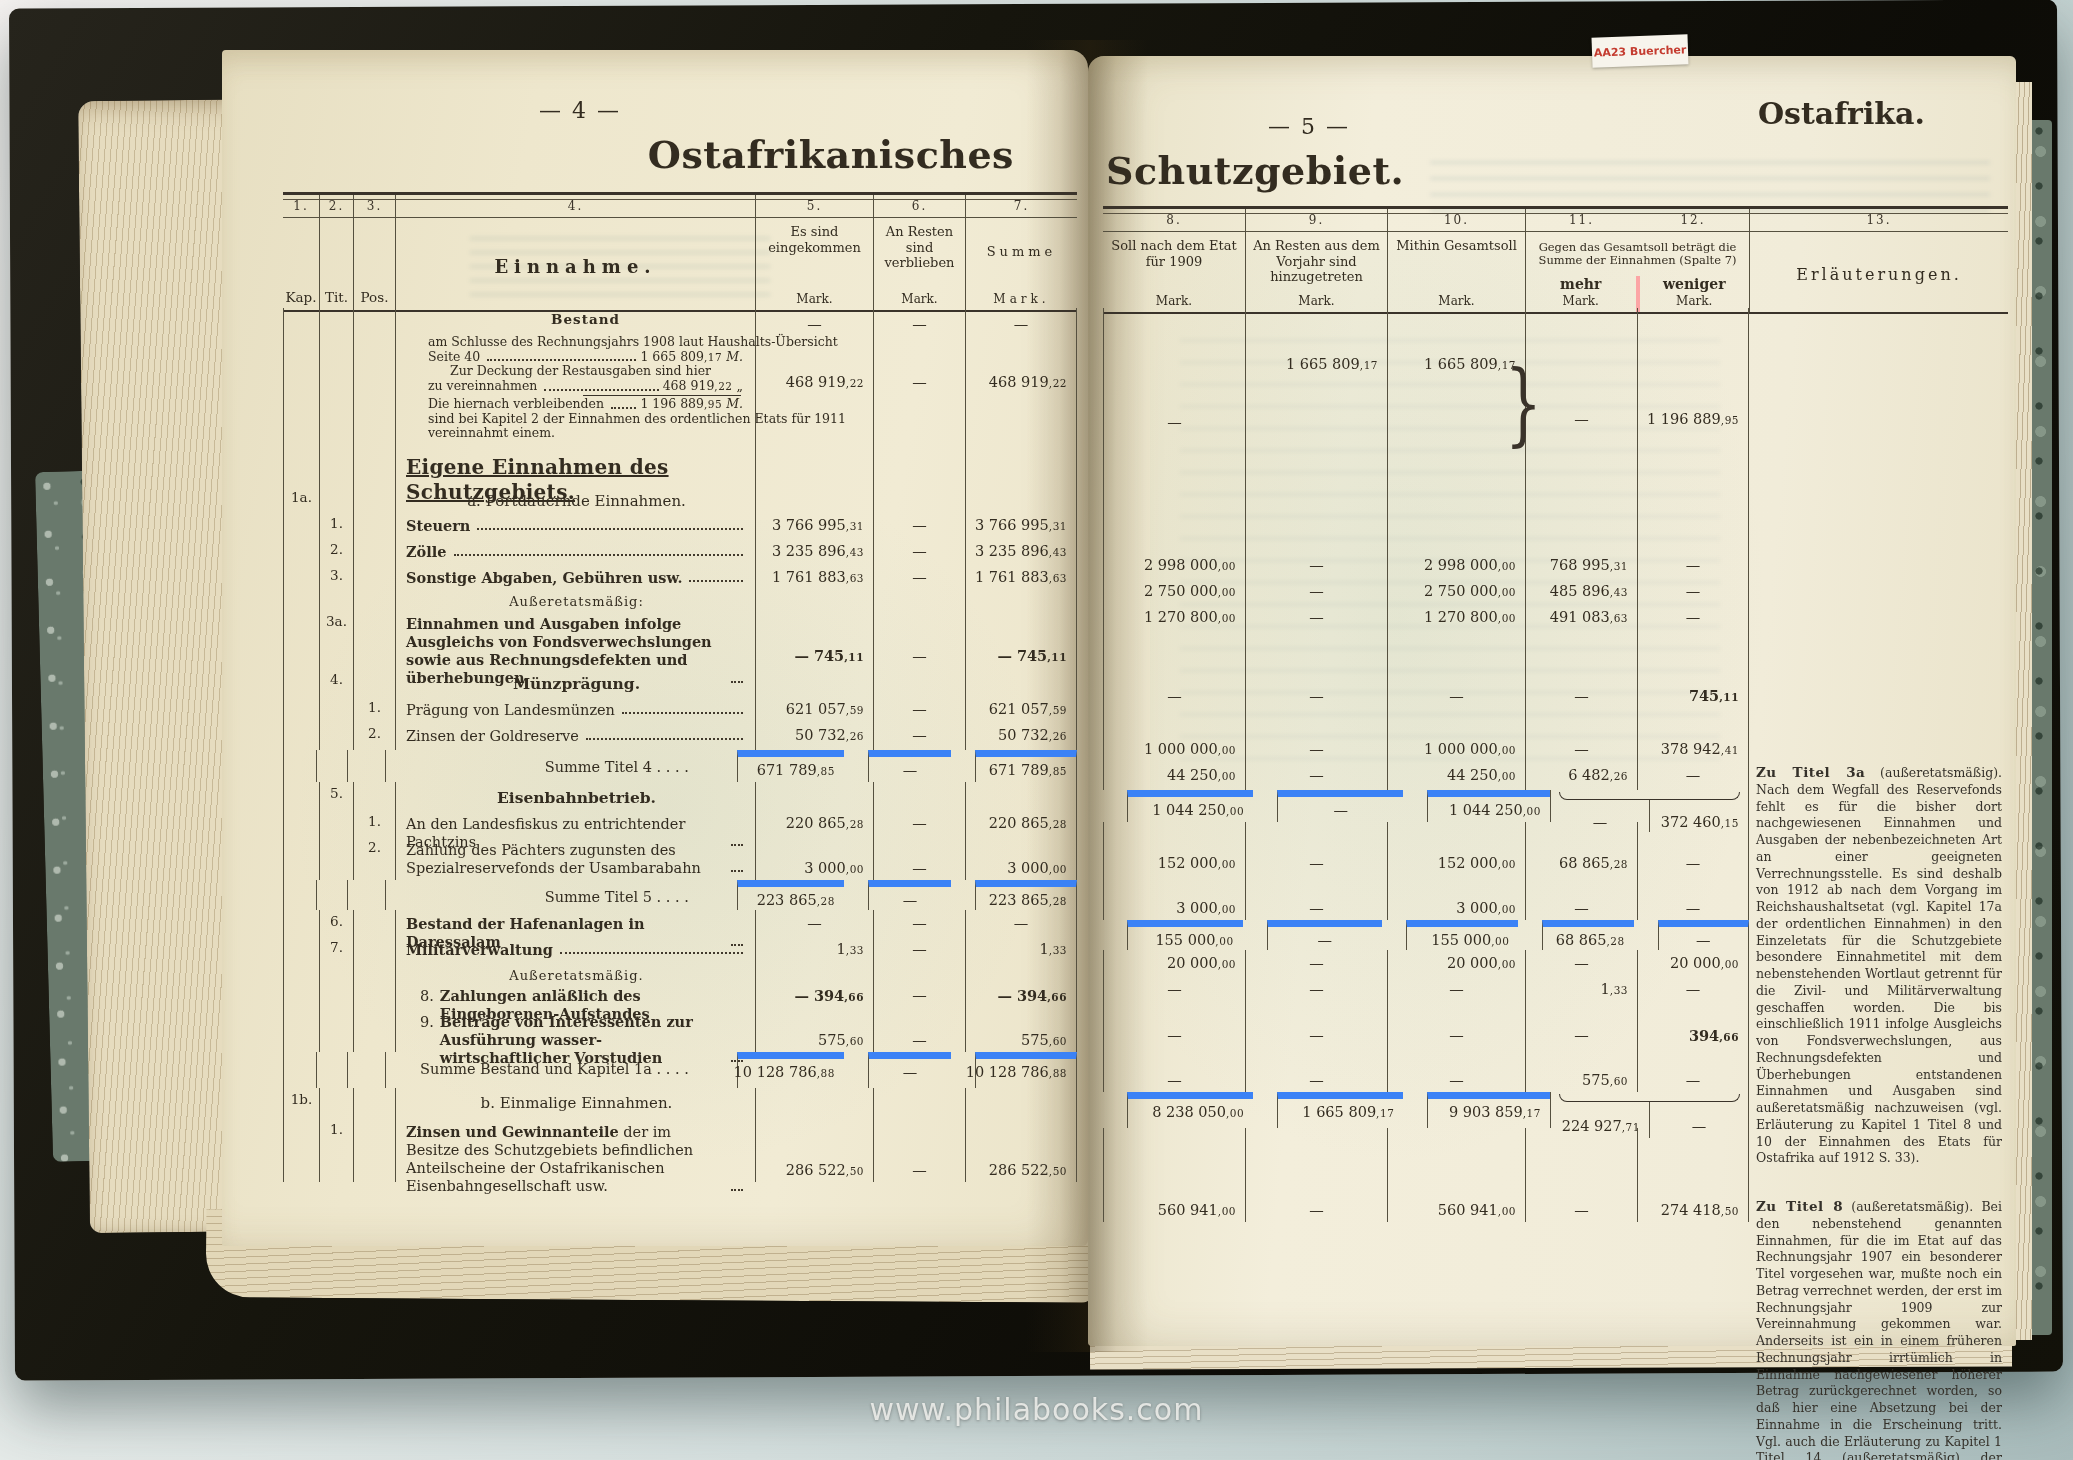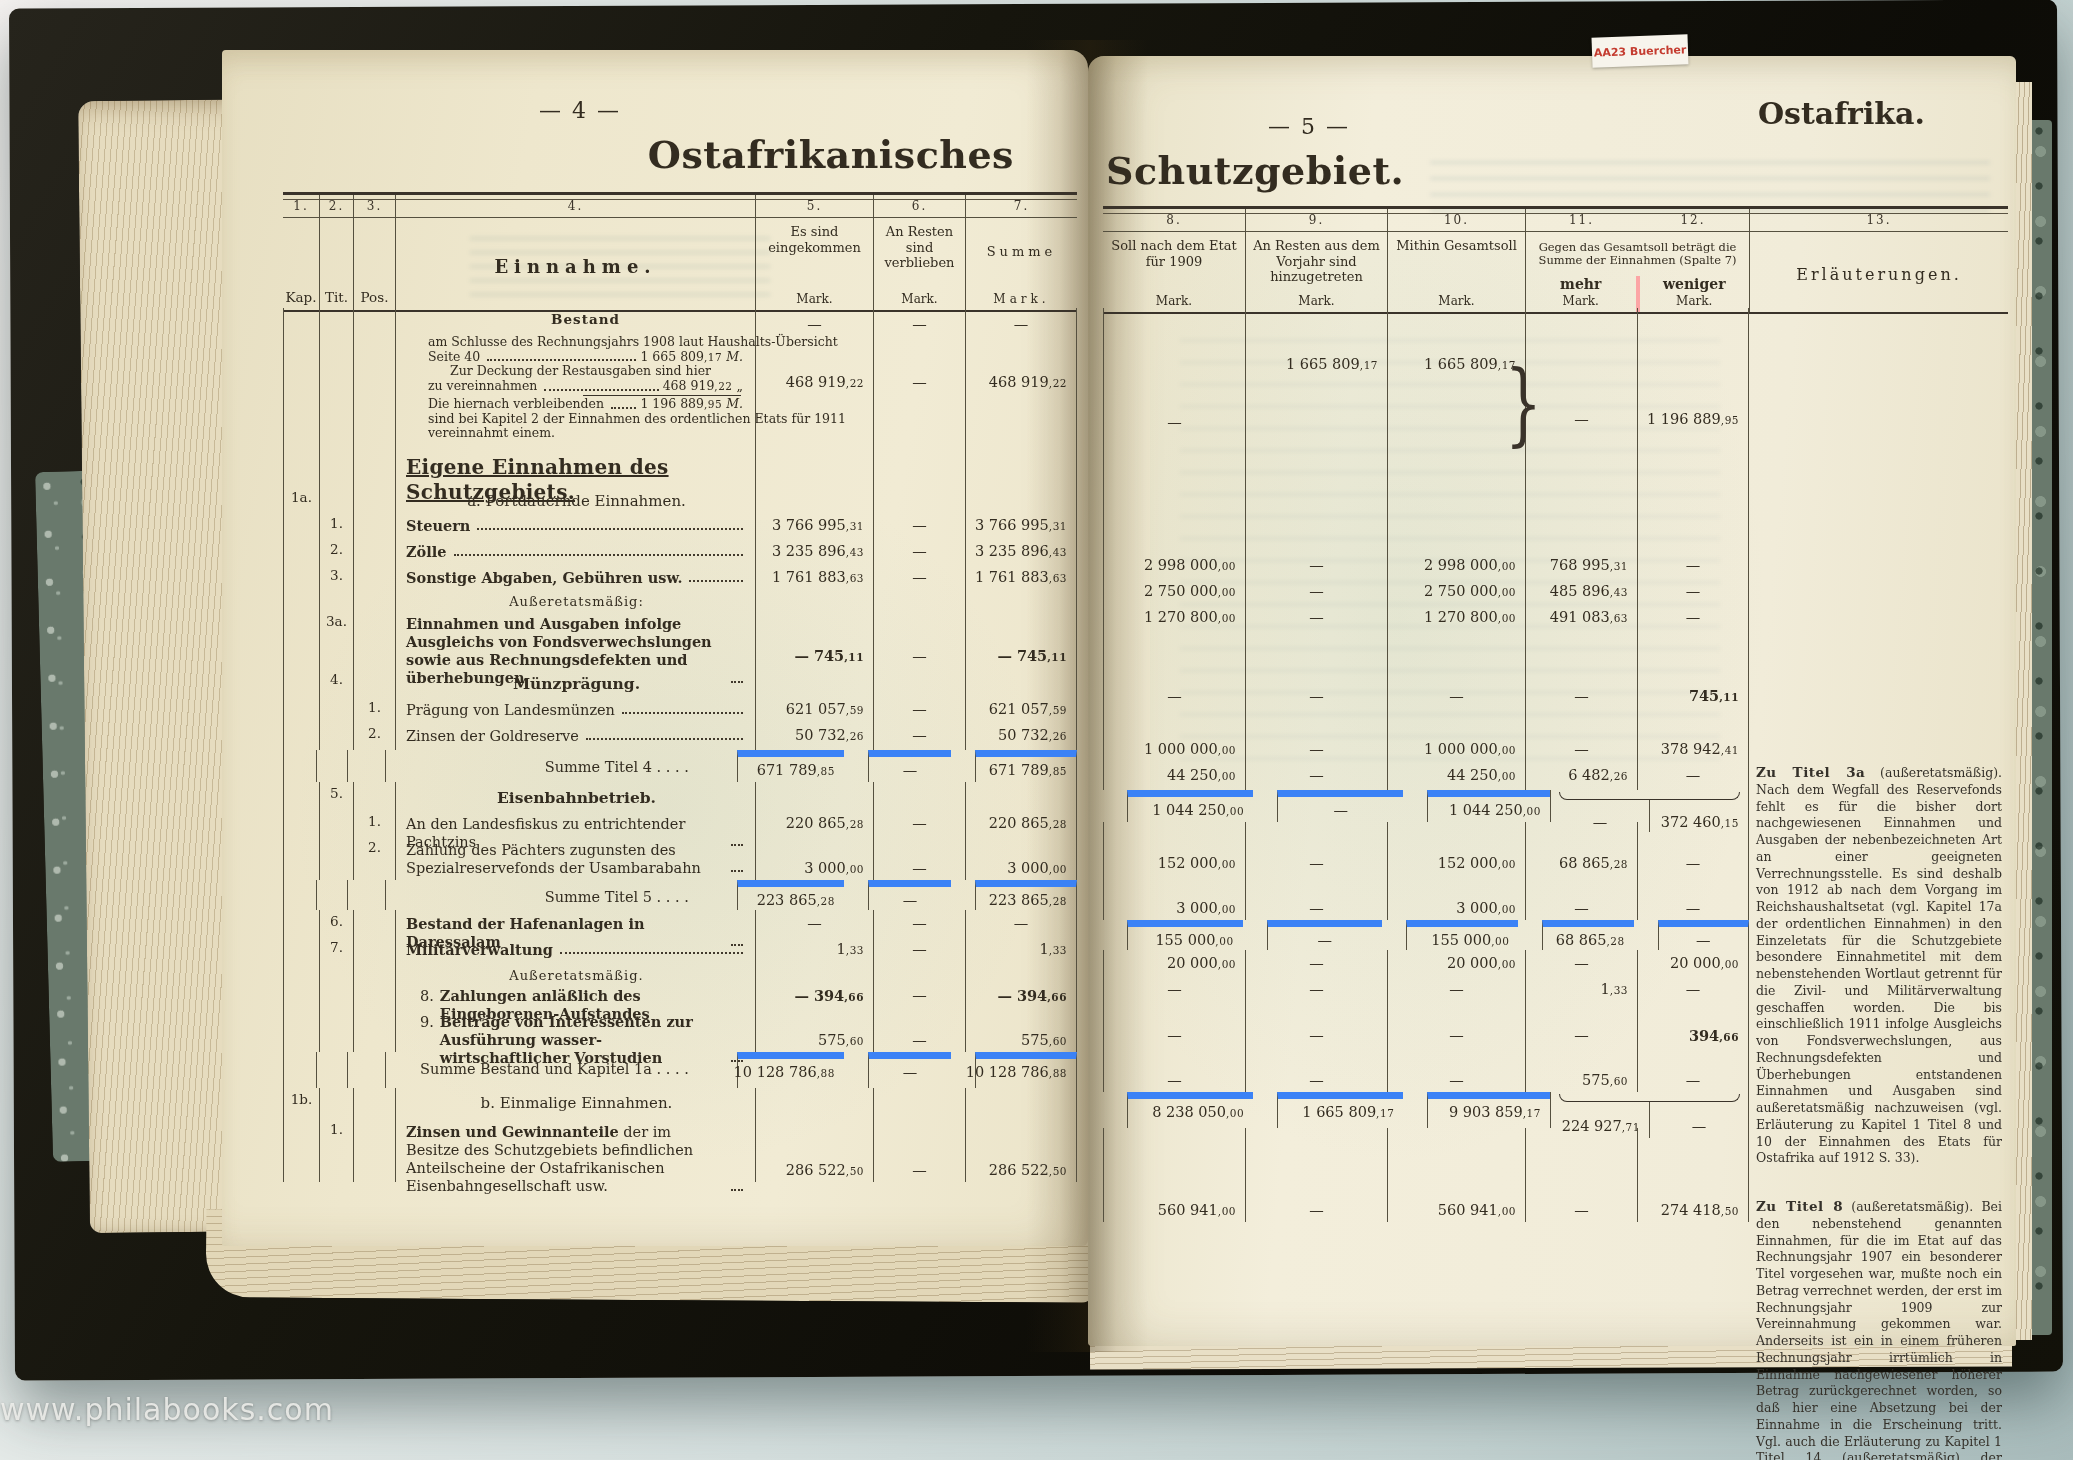--- a/index.html
+++ b/index.html
@@ -147,21 +147,21 @@
   
   .annotations{left:1756px;top:308px;width:246px;font-size:12.5px;line-height:1.34;text-align:justify;color:#35312a;}
   .ann{margin:0;}
   .ann1{margin-top:455px;}
   .ann2{margin-top:30px;}
   .ann b{font-size:13.5px;letter-spacing:0.5px;}
   
   .sticker{left:1592px;top:36px;width:96px;height:30px;background:#f7f4ec;transform:rotate(-2deg);
     display:flex;align-items:center;justify-content:center;box-shadow:0 1px 3px rgba(0,0,0,0.3);}
   .sticker span{color:#c43b2f;font-size:11px;font-weight:bold;font-family:"DejaVu Sans",sans-serif;white-space:nowrap;}
-  .watermark{left:0;right:0;top:1392px;font-family:"DejaVu Sans",sans-serif;
+  .watermark{left:0;right:0;top:1392px;text-align:center;font-family:"DejaVu Sans",sans-serif;
     font-size:30px;color:rgba(242,242,238,0.85);letter-spacing:1px;text-shadow:0 1px 3px rgba(0,0,0,0.3);}
 </style>
 </head>
 <body>
 
 <div class="abs cover"></div>
 <div class="abs marble marble-left"></div>
 <div class="abs marble marble-right"></div>
 <div class="abs stack-left"></div>
 <div class="abs stack-bottom-left"></div>

